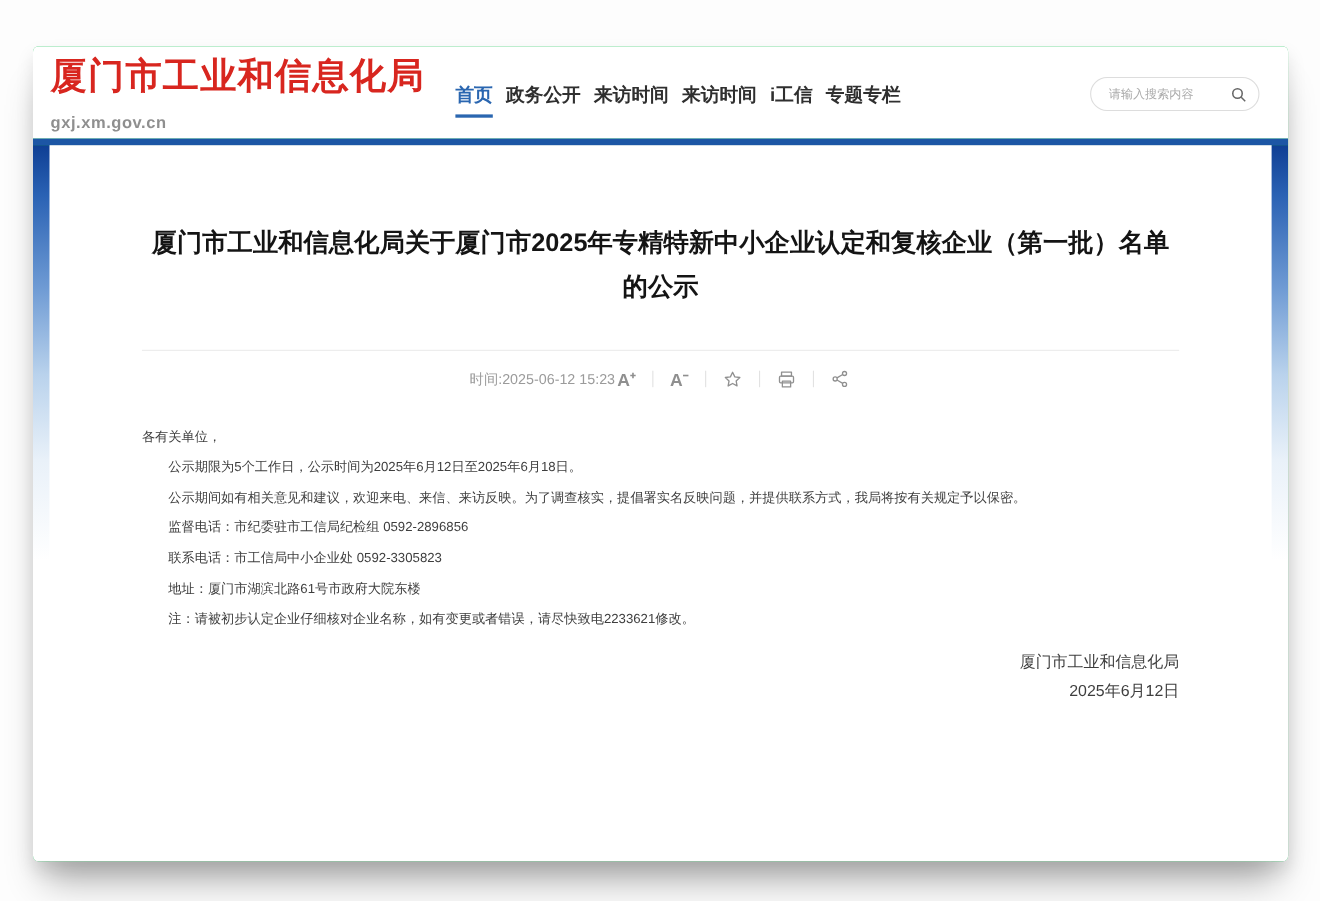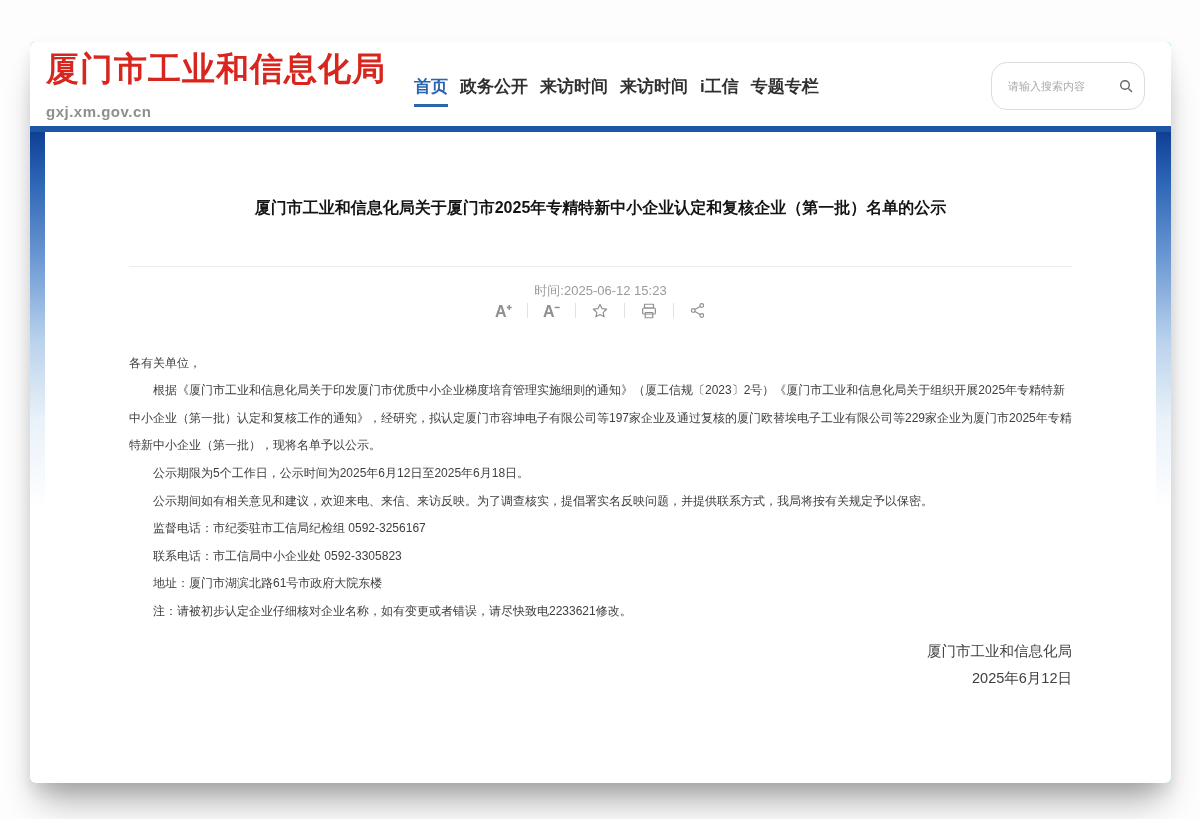--- a/index.html
+++ b/index.html
@@ -29,21 +29,21 @@
   .nav-item {
     font-size:17px; font-weight:bold; color:#2f2f2f;
     cursor:pointer; position:relative; padding-bottom:9px; white-space:nowrap;
   }
   .nav-item.active { color:#2a66b0; }
   .nav-item.active::after {
     content:""; position:absolute; left:0; right:0; bottom:0;
     height:3px; background:#2a66b0;
   }
   .search-box {
-    margin-left:auto; width:154px; height:48px;
+    margin-left:auto; width:154px; height:31px;
     border:1px solid #ddd; border-radius:16px;
     display:flex; align-items:center; padding:0 11px 0 14px; background:#fff;
   }
   .search-box input {
     border:0; outline:0; flex:1; min-width:0;
     font-size:11px; color:#666; font-family:"Liberation Sans",sans-serif; background:transparent;
   }
   .search-box input::placeholder { color:#aaa; }
   .search-icon { flex:0 0 auto; display:flex; cursor:pointer; }
   
@@ -52,26 +52,26 @@
   .content-bg {
     flex:1;
     background:linear-gradient(180deg,#0f3f94 0%,#2a62b4 7%,#6f9bd4 20%,#b9d2ec 32%,#e9f1f9 44%,#ffffff 58%);
     padding:0 15px;
   }
   .paper {
     background:#fff; height:100%;
     padding:56px 84px 0 84px;
   }
   .article-title {
-    font-size:16px; font-weight:bold; color:#141414;
-    text-align:center; line-height:40px; margin:0 auto; max-width:950px;
+    font-size:23px; font-weight:bold; color:#141414;
+    text-align:center; line-height:40px; margin:12px auto; max-width:950px;
   }
   .meta-row {
     margin-top:38px; border-top:1px solid #ececec; padding-top:15px;
-    display:flex; justify-content:flex-end; align-items:center;flex-direction:column;
+    display:flex; justify-content:center; align-items:center;
   }
   .meta-time { color:#9b9b9b; font-size:13px; }
   .tools { display:flex; align-items:center; color:#8f8f8f; }
   .tool { padding:0 2px; display:flex; align-items:center; cursor:pointer; }
   .tool-font { font-size:16px; font-weight:bold; color:#8f8f8f; letter-spacing:0; }
   .sep { width:1px; height:15px; background:#e2e2e2; margin:0 13px; }
   .tool svg { display:block; }
   .body-text { margin-top:28px; font-size:12px; color:#3e3e3e; line-height:27.6px; }
   .body-text p { margin:0; }
   .body-text p.indent { text-indent:2em; }
@@ -141,24 +141,23 @@
               <circle cx="18" cy="19" r="2.6"></circle>
               <line x1="8.3" y1="10.7" x2="15.7" y2="6.3"></line>
               <line x1="8.3" y1="13.3" x2="15.7" y2="17.7"></line>
             </svg>
           </span>
         </div>
       </div>
 
       <div class="body-text">
         <p>各有关单位，</p>
-        <p class="indent">根据《厦门市工业和信息化局关于印发厦门市优质中小企业梯度培育管理实施细则的通知》（厦工信规〔2023〕2号）《厦门市工业和信息化局关于组织开展2025年专精特新中小企业（第一批）认定和复核工作的通知》，经研究，拟认定厦门市容坤电子有限公司等197家企业及通过复核的厦门欧替埃电子工业有限公司等229家企业为厦门市2025年专精特新中小企业（第一批），现将名单予以公示。</p>
         <p class="indent">公示期限为5个工作日，公示时间为2025年6月12日至2025年6月18日。</p>
         <p class="indent">公示期间如有相关意见和建议，欢迎来电、来信、来访反映。为了调查核实，提倡署实名反映问题，并提供联系方式，我局将按有关规定予以保密。</p>
-        <p class="indent">监督电话：市纪委驻市工信局纪检组 0592-3256167</p>
+        <p class="indent">监督电话：市纪委驻市工信局纪检组 0592-2896856</p>
         <p class="indent">联系电话：市工信局中小企业处 0592-3305823</p>
         <p class="indent">地址：厦门市湖滨北路61号市政府大院东楼</p>
         <p class="indent">注：请被初步认定企业仔细核对企业名称，如有变更或者错误，请尽快致电2233621修改。</p>
       </div>
 
       <div class="signature">
         <div>厦门市工业和信息化局</div>
         <div>2025年6月12日</div>
       </div>
 

